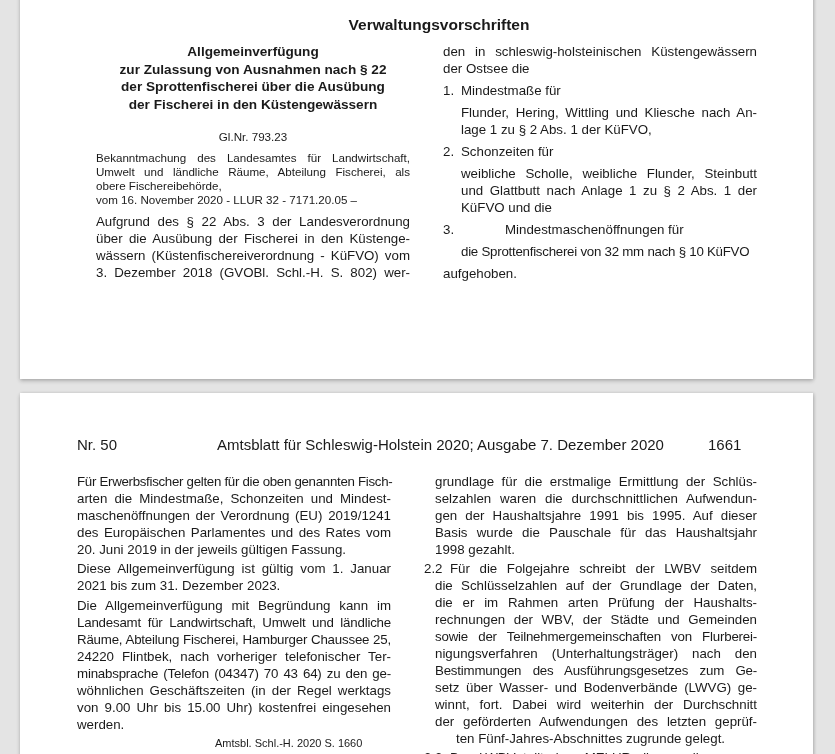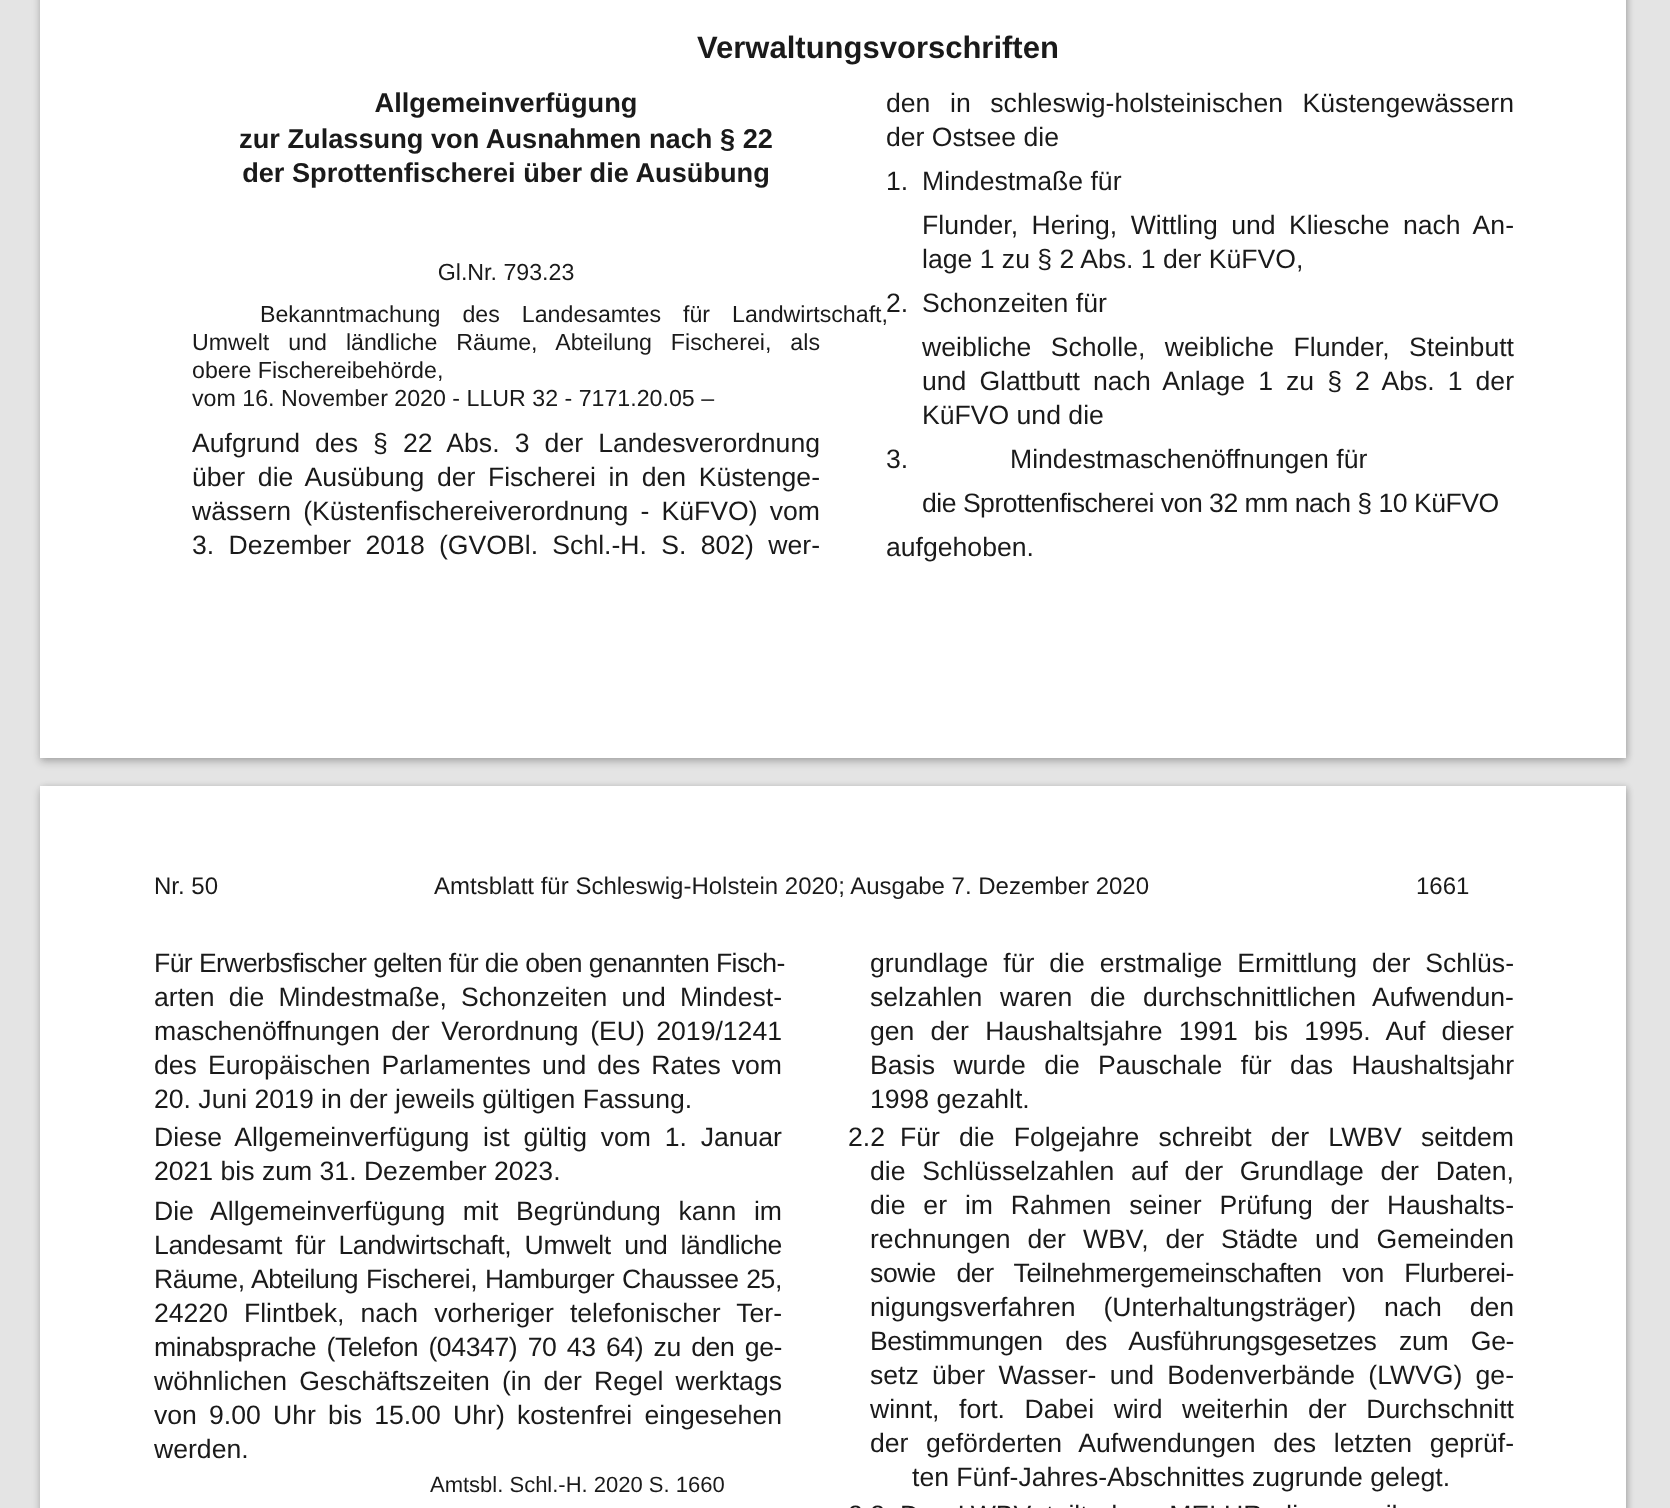--- a/index.html
+++ b/index.html
@@ -30,38 +30,39 @@
     text-align: center; font-weight: bold; font-size: 15.5px;
     padding-left: 45px; box-sizing: border-box;
   }
   .doc-title {
     position: absolute; left: 76px; width: 314px; top: 53px;
     text-align: center; font-weight: bold; font-size: 13.6px; line-height: 17.5px;
   }
   .doc-title div { white-space: nowrap; }
   .glnr { position: absolute; left: 76px; width: 314px; top: 140px; text-align: center; font-size: 11.6px; }
 
-  .header-row { position: absolute; top: 43px; font-size: 12px; }
+  .header-row { position: absolute; top: 43px; font-size: 15px; }
 </style>
 </head>
 <body>
 
 <div class="page" id="page1">
   <div class="section-title">Verwaltungsvorschriften</div>
 
   <div class="doc-title">
     <div>Allgemeinverfügung</div>
     <div>zur Zulassung von Ausnahmen nach § 22</div>
     <div>der Sprottenfischerei über die Ausübung</div>
+    <div>der Fischerei in den Küstengewässern</div>
   </div>
 
   <div class="glnr">Gl.Nr. 793.23</div>
 
   <div>
-    <div class="line small just" style="left:76px;width:314px;top:161px;margin-left:34px;">Bekanntmachung des Landesamtes für Landwirtschaft,</div>
+    <div class="line small just" style="left:76px;width:314px;top:161px;">Bekanntmachung des Landesamtes für Landwirtschaft,</div>
     <div class="line small just" style="left:76px;width:314px;top:175px;">Umwelt und ländliche Räume, Abteilung Fischerei, als</div>
     <div class="line small" style="left:76px;top:189px;">obere Fischereibehörde,</div>
     <div class="line small" style="left:76px;top:203px;">vom 16. November 2020 - LLUR 32 - 7171.20.05 –</div>
   </div>
 
   <div>
     <div class="line just" style="left:76px;width:314px;top:223px;">Aufgrund des § 22 Abs. 3 der Landesverordnung</div>
     <div class="line just" style="left:76px;width:314px;top:240px;">über die Ausübung der Fischerei in den Küstenge-</div>
     <div class="line just" style="left:76px;width:314px;top:257px;">wässern (Küstenfischereiverordnung - KüFVO) vom</div>
     <div class="line just" style="left:76px;width:314px;top:274px;">3. Dezember 2018 (GVOBl. Schl.-H. S. 802) wer-</div>
@@ -129,21 +130,21 @@
     <div class="line just" style="left:415px;width:322px;top:80px;">grundlage für die erstmalige Ermittlung der Schlüs-</div>
     <div class="line just" style="left:415px;width:322px;top:97px;">selzahlen waren die durchschnittlichen Aufwendun-</div>
     <div class="line just" style="left:415px;width:322px;top:114px;">gen der Haushaltsjahre 1991 bis 1995. Auf dieser</div>
     <div class="line just" style="left:415px;width:322px;top:131px;">Basis wurde die Pauschale für das Haushaltsjahr</div>
     <div class="line" style="left:415px;top:148px;">1998 gezahlt.</div>
 
     <div>
       <div class="line" style="left:404px;top:167px;">2.2</div>
       <div class="line just" style="left:430px;width:307px;top:167px;">Für die Folgejahre schreibt der LWBV seitdem</div>
       <div class="line just" style="left:415px;width:322px;top:184px;">die Schlüsselzahlen auf der Grundlage der Daten,</div>
-      <div class="line just" style="left:415px;width:322px;top:201px;">die er im Rahmen seiner Prüfung der Haushalts-</div>
+      <div class="line just" style="left:415px;width:322px;top:201px;">die er im Rahmen arten Prüfung der Haushalts-</div>
       <div class="line just" style="left:415px;width:322px;top:218px;">rechnungen der WBV, der Städte und Gemeinden</div>
       <div class="line just" style="left:415px;width:322px;top:235px;letter-spacing:-0.2px;">sowie der Teilnehmergemeinschaften von Flurberei-</div>
       <div class="line just" style="left:415px;width:322px;top:252px;">nigungsverfahren (Unterhaltungsträger) nach den</div>
       <div class="line just" style="left:415px;width:322px;top:269px;letter-spacing:-0.2px;">Bestimmungen des Ausführungsgesetzes zum Ge-</div>
       <div class="line just" style="left:415px;width:322px;top:286px;">setz über Wasser- und Bodenverbände (LWVG) ge-</div>
       <div class="line just" style="left:415px;width:322px;top:303px;">winnt, fort. Dabei wird weiterhin der Durchschnitt</div>
       <div class="line just" style="left:415px;width:322px;top:320px;">der geförderten Aufwendungen des letzten geprüf-</div>
       <div class="line" style="left:415px;top:337px;margin-left:21px;">ten Fünf-Jahres-Abschnittes zugrunde gelegt.</div>
     </div>
 

